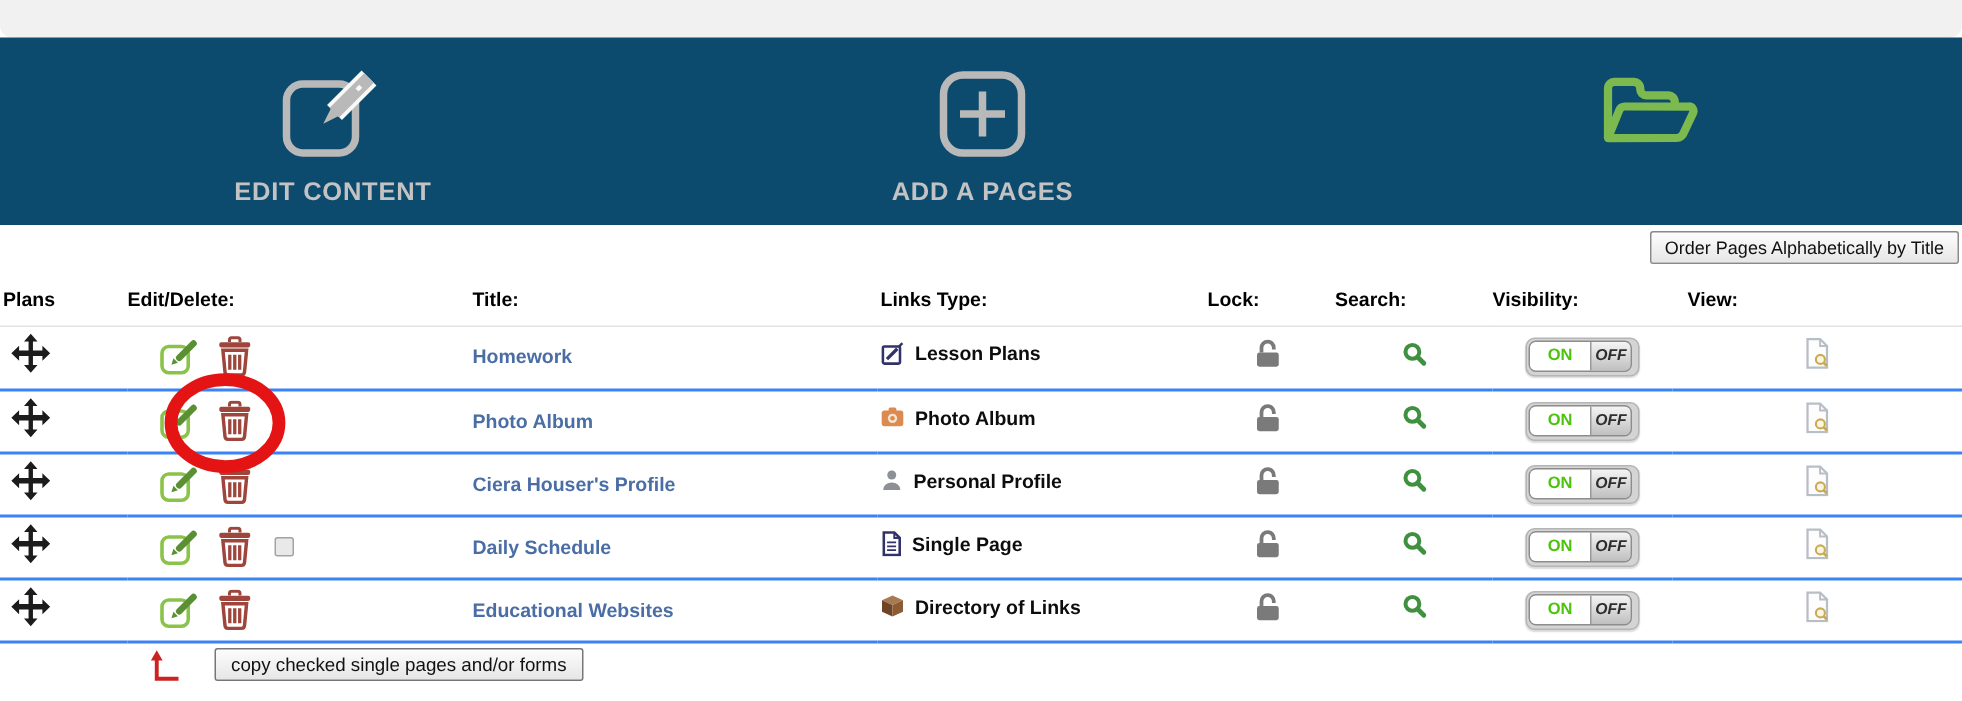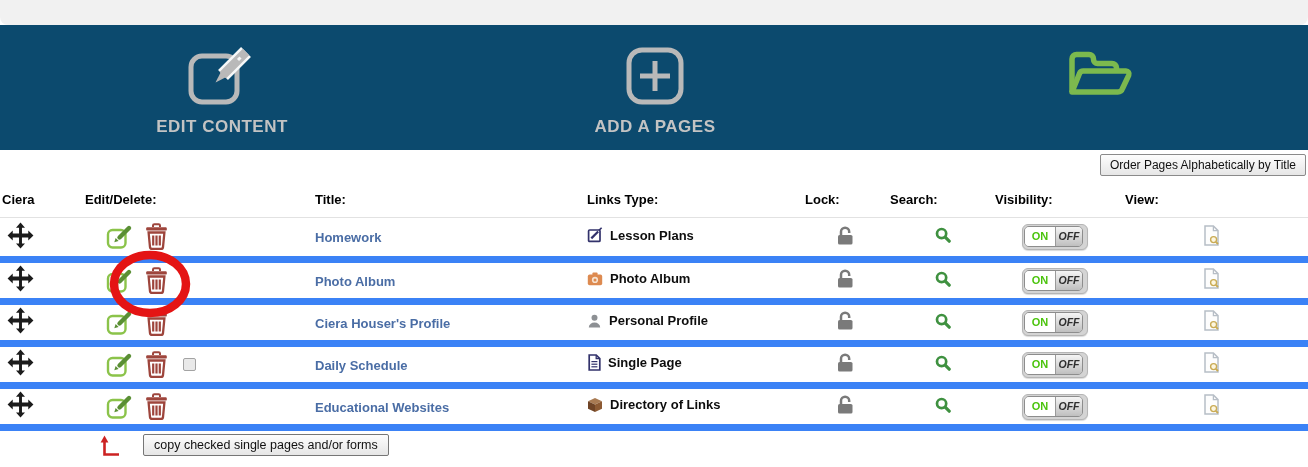--- a/index.html
+++ b/index.html
@@ -48,21 +48,21 @@
   col.c-lock { width: 90px; }  col.c-search { width: 105px; }
   col.c-vis { width: 120px; }  col.c-view { width: 193px; }
   th {
     text-align: left; font-size: 13px; font-weight: bold; color: #000;
     padding: 4px 0 10px 0; border-bottom: 1px solid #e2e2e2;
     white-space: nowrap;
   }
   th.pad2 { padding-left: 2px; } th.pad5 { padding-left: 5px; } th.pad10 { padding-left: 10px; }
   td {
     height: 42px; vertical-align: middle;
-    border-bottom: 7px solid #3b82f6; position: relative;
+    border-bottom: 2px solid #3b82f6; position: relative;
   }
   td.center { text-align: center; }
   .move-cell { padding-left: 7px; }
   .ed-cell-inner { display: flex; align-items: center; gap: 12px; padding-left: 21px; }
   .icon-btn { display: inline-flex; cursor: pointer; line-height: 0; }
   a.title-link {
     color: #4a6da5; font-size: 13px; font-weight: bold;
     text-decoration: none; padding-left: 5px; display: inline-block;
   }
   .ptype { display: inline-flex; align-items: center; gap: 7px; padding-left: 2px;
@@ -81,21 +81,21 @@
   .toggle-shell {
     display: inline-block; background: #d4d4d4; border: 1px solid #b5b5b5;
     border-radius: 6px; padding: 1px 4px 2px 1px; cursor: pointer;
     box-shadow: 0 1px 1px rgba(0,0,0,.15);
   }
   .toggle {
     display: inline-flex; border: 1px solid #8d8d8d; border-radius: 5px;
     overflow: hidden; line-height: 1;
   }
   .toggle .on {
-    width: 30px; padding: 4px 0; background: #ffffff;
+    width: 40px; padding: 4px 0; background: #ffffff;
     color: #4cc40e; font-weight: bold; font-size: 11px; text-align: center;
   }
   .toggle .off {
     width: 27px; padding: 4px 0;
     background: linear-gradient(#f5f5f5, #bfbfbf);
     color: #2e2e2e; font-weight: bold; font-size: 10.5px; font-style: italic;
     text-align: center; border-left: 1px solid #9a9a9a;
   }
   .footer-row { display: flex; align-items: flex-start; margin: 3px 0 0 100px; gap: 16px; }
   .copy-btn { margin-left: 5px; font-size: 12.5px; padding: 3px 10px; border-color: #767676; }
@@ -150,21 +150,21 @@
       <col class="c-ed">
       <col class="c-title">
       <col class="c-ptype">
     <col class="c-lock">
       <col class="c-search">
       <col class="c-vis">
       <col class="c-view">
   </colgroup>
   <thead>
     <tr>
-      <th class="pad2">Ciera</th>
+      <th class="pad2">Plans</th>
       <th>Edit/Delete:</th>
       <th class="pad5">Title:</th>
       <th class="pad2">Links Type:</th>
       <th class="pad5">Lock:</th>
       <th>Search:</th>
       <th>Visibility:</th>
       <th class="pad10">View:</th>
     </tr>
   </thead>
   <tbody>

